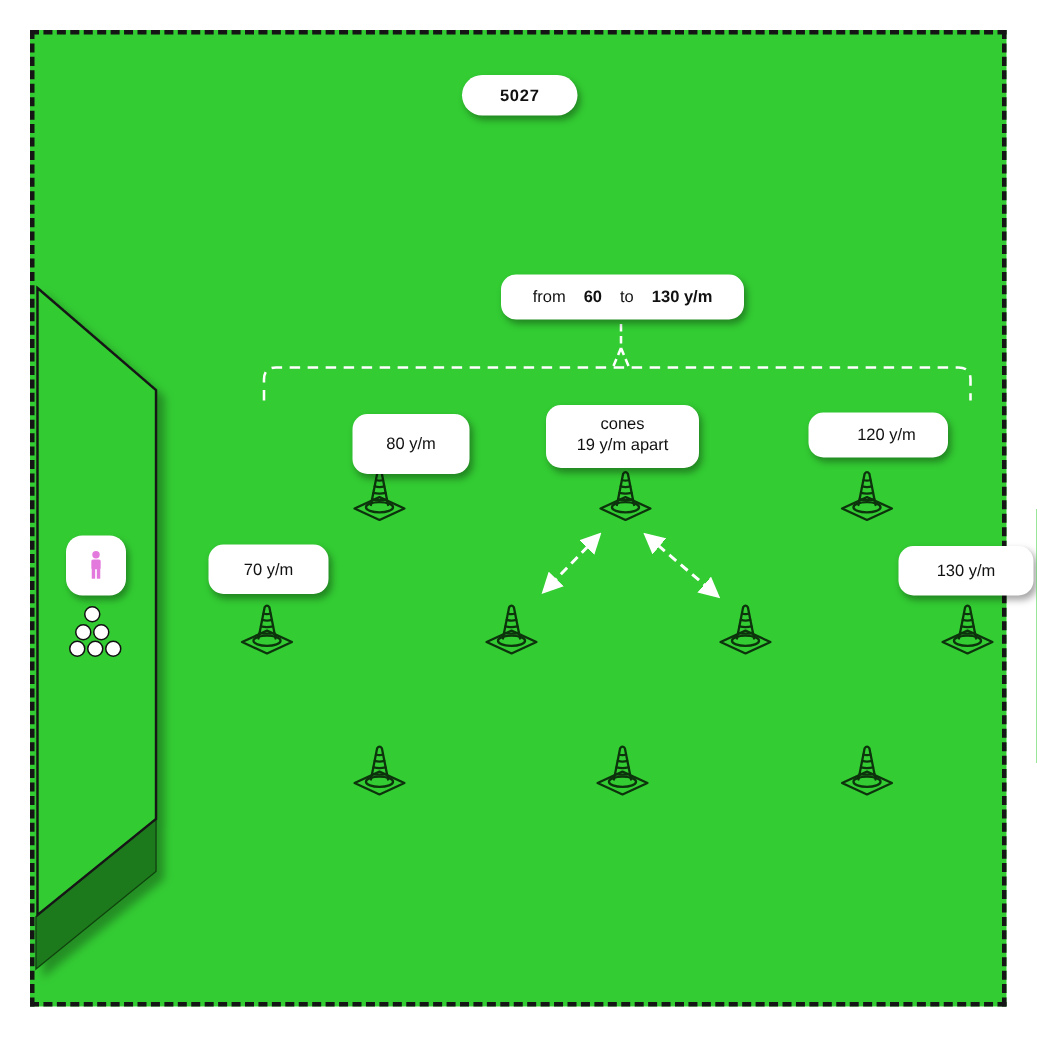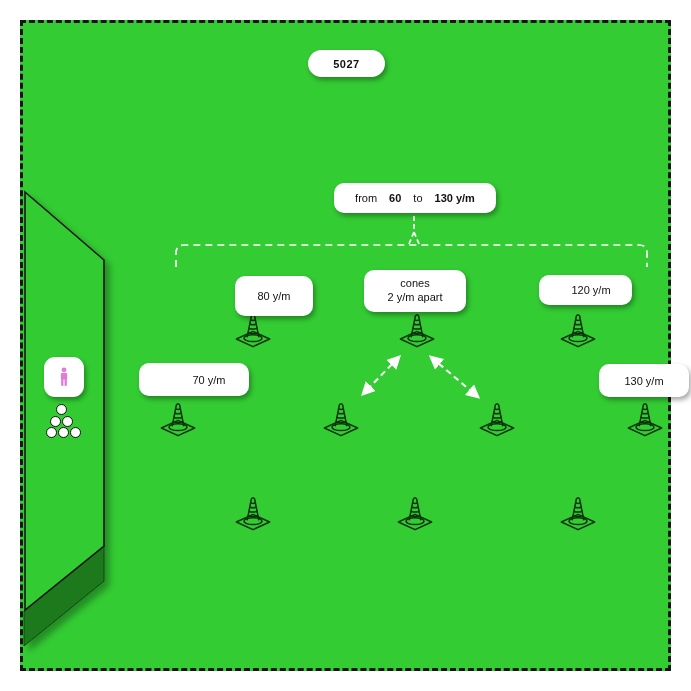--- a/index.html
+++ b/index.html
@@ -17,21 +17,21 @@
     position:absolute;background:#ffffff;border-radius:10px;z-index:4;
     display:flex;align-items:center;justify-content:center;
     font-size:11px;box-shadow:2px 3px 5px rgba(0,0,0,.35);white-space:nowrap;
   }
   .pill .b{font-weight:bold;}
   .badge{left:308px;top:50px;width:77px;height:27px;border-radius:14px;font-weight:bold;letter-spacing:.5px;}
   .range{left:334px;top:183px;width:162px;height:30px;gap:12px;}
   .lab80{left:215px;top:276px;width:78px;height:40px;margin-left:20px;}
   .labcones{left:364px;top:270px;width:102px;height:42px;flex-direction:column;line-height:1.25;align-items:center;}
   .lab120{left:539px;top:275px;width:82px;height:30px;padding-left:11px;}
-  .lab70{left:139px;top:363px;width:80px;height:33px;padding-left:30px;}
+  .lab70{left:139px;top:363px;width:80px;height:33px;}
   .lab130{left:599px;top:364px;width:90px;height:33px;}
   .golfer{
     position:absolute;left:44px;top:357px;width:40px;height:40px;background:#fff;border-radius:11px;
     box-shadow:2px 3px 5px rgba(0,0,0,.35);display:flex;align-items:center;justify-content:center;z-index:3;
   }
   .ball{
     position:absolute;width:11px;height:11px;border-radius:50%;background:#fff;
     border:1.6px solid #111;box-sizing:border-box;z-index:3;
   }
   .defs{position:absolute;width:0;height:0;overflow:hidden;}
@@ -144,21 +144,21 @@
   <span>to</span>
   <span class="b">130 y/m</span>
 </div>
 
 <div class="pill lab80">
   <span>80 y/m</span>
 </div>
 
 <div class="pill labcones">
   <span>cones</span>
-  <span>2 y/m apart</span>
+  <span>19 y/m apart</span>
 </div>
 
 <div class="pill lab120">
   <span>120 y/m</span>
 </div>
 
 <div class="pill lab70">
   <span>70 y/m</span>
 </div>
 

